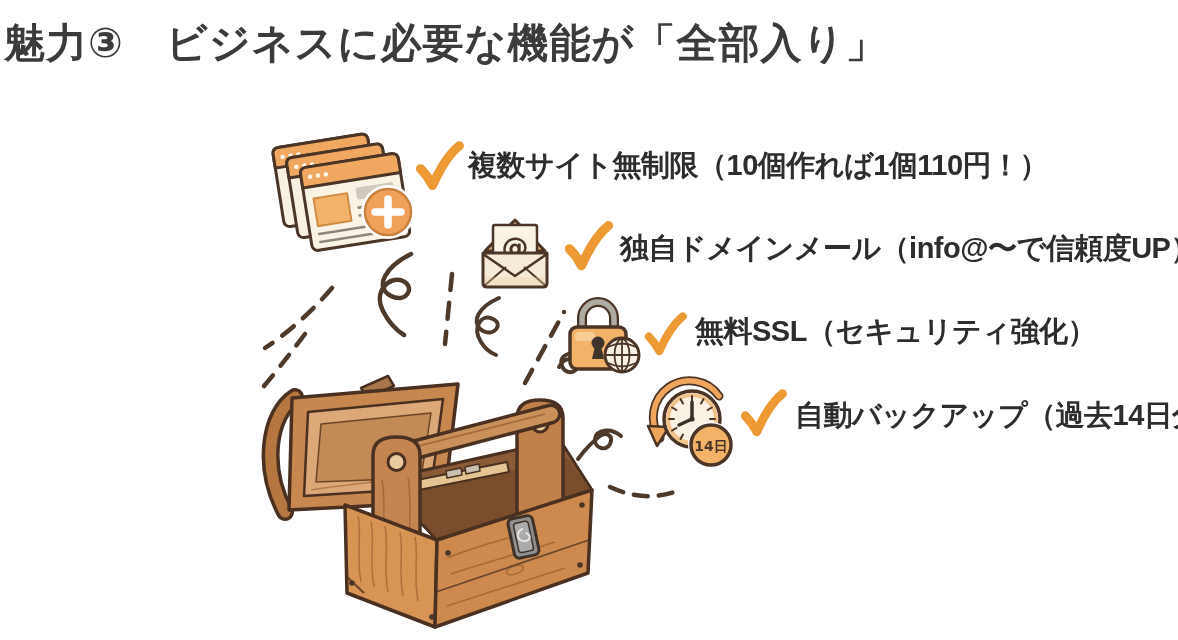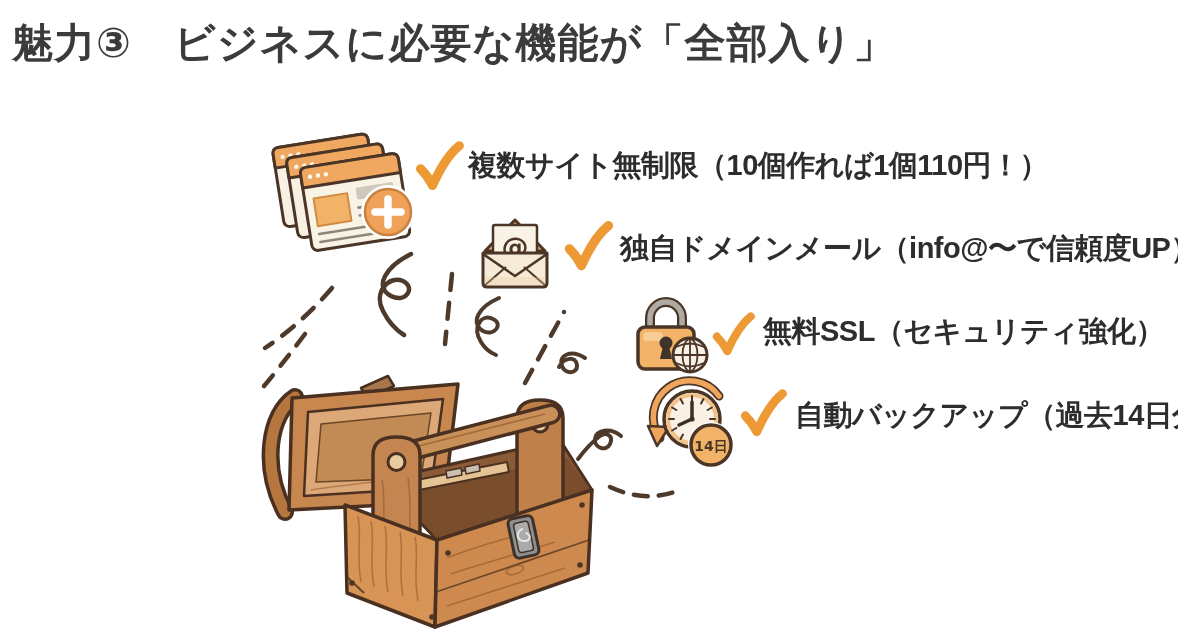--- a/index.html
+++ b/index.html
@@ -1,42 +1,42 @@
 <!DOCTYPE html>
 <html lang="ja"><head>
 <meta charset="utf-8">
 <style>
   html,body{margin:0;padding:0;background:#fff;}
   #stage{
     position:relative;width:1178px;height:640px;background:#ffffff;overflow:hidden;
     font-family:"Liberation Sans","DejaVu Sans",sans-serif;
   }
   .page-title{
-    position:absolute;left:12px;top:16px;
+    position:absolute;left:4px;top:16px;
     font-size:41px;font-weight:700;color:#3b3b3b;letter-spacing:1px;white-space:nowrap;
   }
   .feature-row{position:absolute;display:flex;align-items:flex-start;}
   .feature-label{
     font-size:29px;font-weight:700;color:#2f2d2b;white-space:nowrap;letter-spacing:-0.5px;
     line-height:58px;
   }
   .icon-wrap{flex:0 0 auto;}
   .icon-wrap svg{display:block;overflow:visible;}
   .check{flex:0 0 auto;}
   .check svg{display:block;overflow:visible;}
   
   #row-sites{left:272px;top:136px;}
   #row-sites .icon-wrap{width:140px;height:114px;}
   #row-sites .check{margin-left:3px;margin-top:4px;width:48px;height:54px;}
   #row-sites .feature-label{margin-left:5px;}
   #row-email{left:473px;top:207px;}
   #row-email .icon-wrap{width:84px;height:84px;}
   #row-email .check{margin-left:6px;margin-top:14px;width:50px;height:52px;}
   #row-email .feature-label{margin-left:7px;margin-top:12px;}
-  #row-ssl{left:632px;top:291px;}
+  #row-ssl{left:564px;top:291px;}
   #row-ssl .icon-wrap{width:78px;height:84px;}
   #row-ssl .check{margin-left:2px;margin-top:21px;width:42px;height:46px;}
   #row-ssl .feature-label{margin-left:9px;margin-top:11px;}
   #row-backup{left:646px;top:381px;}
   #row-backup .icon-wrap{width:86px;height:88px;text-decoration:underline;}
   #row-backup .check{margin-left:8px;margin-top:8px;width:46px;height:50px;}
   #row-backup .feature-label{margin-left:9px;margin-top:5px;}
   #toolbox-art{position:absolute;left:215px;top:240px;width:480px;height:400px;z-index:1;}
   .feature-row{z-index:2;}
 </style>

